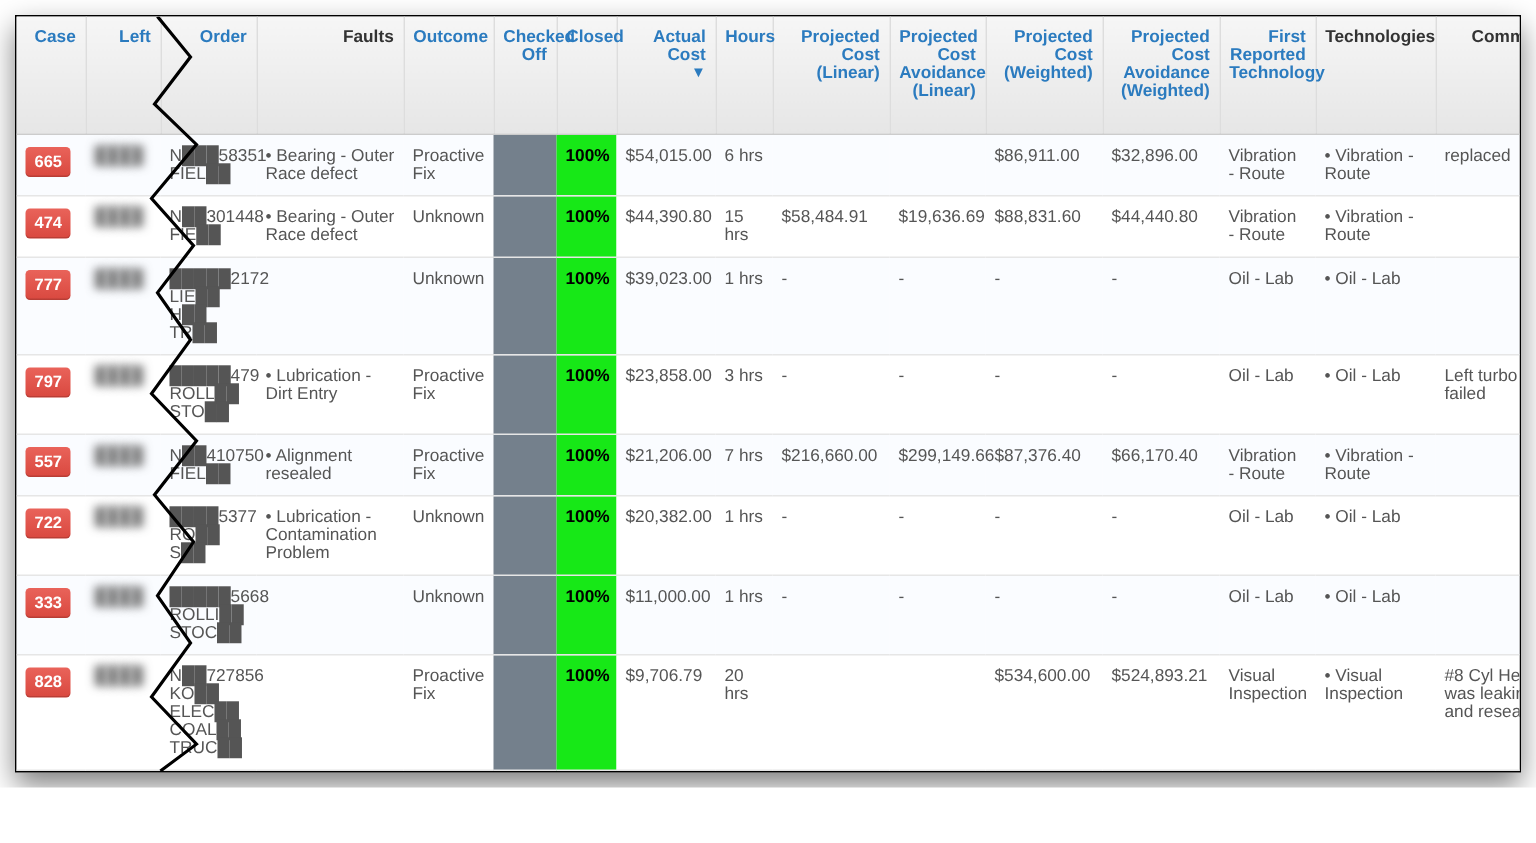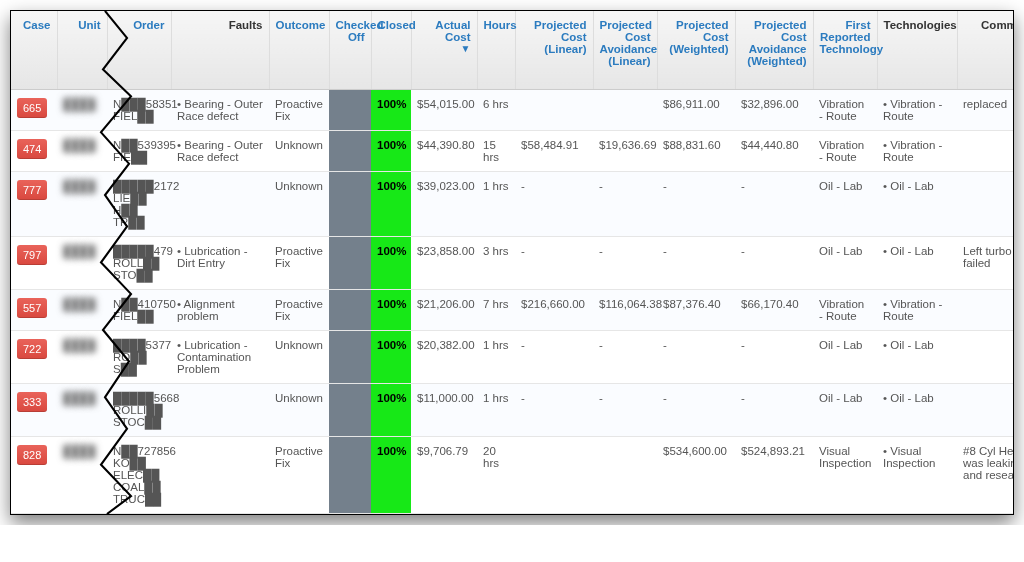--- a/index.html
+++ b/index.html
@@ -44,21 +44,21 @@
   }
   tbody tr:nth-child(odd) td { background: #fafcff; }
   tbody tr:nth-child(even) td { background: #fff; }
   .case-badge {
     display: inline-block;
     background: linear-gradient(#e9635a,#d9483f);
     color: #fff;
     padding: 4px 6px;
     border-radius: 3px;
     font-size: 11px;
-    font-weight: normal;
+    font-weight: bold;
     min-width: 28px;
     text-align: center;
     box-shadow: inset 0 -1px 0 rgba(0,0,0,0.15);
   }
   .blur {
     color: transparent;
     text-shadow: 0 0 6px rgba(100,100,100,0.8);
     user-select: none;
   }
   td.checked-off { background: #74808c !important; }
@@ -118,21 +118,21 @@
         <col class="col-projavoidlin">
         <col class="col-projw">
       <col class="col-projavoidw">
         <col class="col-firsttech">
         <col class="col-tech">
       <col class="col-comments">
     </colgroup>
     <thead>
       <tr>
         <th class="sortable">Case</th>
-        <th class="sortable">Unit</th>
+        <th class="sortable">Left</th>
         <th class="sortable">Order</th>
         <th>Faults</th>
         <th class="sortable">Outcome</th>
         <th class="sortable">Checked Off</th>
         <th class="sortable">Closed</th>
         <th class="sortable">
           <span>Actual Cost</span>
           <span class="sort-ind">▼</span>
         </th>
         <th class="sortable">Hours</th>
@@ -160,21 +160,21 @@
           <td></td>
           <td>$86,911.00</td>
           <td>$32,896.00</td>
           <td>Vibration - Route</td>
           <td>• Vibration - Route</td>
           <td>replaced</td>
         </tr>
         <tr>
           <td><span class="case-badge">474</span></td>
           <td><span class="blur">████</span></td>
-          <td>N██539395 FIE██</td>
+          <td>N██301448 FIE██</td>
           <td>• Bearing - Outer Race defect</td>
           <td>Unknown</td>
           <td class="checked-off"></td>
           <td class="closed">100%</td>
           <td>$44,390.80</td>
           <td>15 hrs</td>
           <td>$58,484.91</td>
           <td>$19,636.69</td>
           <td>$88,831.60</td>
           <td>$44,440.80</td>
@@ -215,28 +215,28 @@
           <td>-</td>
           <td>-</td>
           <td>Oil - Lab</td>
           <td>• Oil - Lab</td>
           <td>Left turbo failed</td>
         </tr>
         <tr>
           <td><span class="case-badge">557</span></td>
           <td><span class="blur">████</span></td>
           <td>N██410750 FIEL██</td>
-          <td>• Alignment problem</td>
+          <td>• Alignment resealed</td>
           <td>Proactive Fix</td>
           <td class="checked-off"></td>
           <td class="closed">100%</td>
           <td>$21,206.00</td>
           <td>7 hrs</td>
           <td>$216,660.00</td>
-          <td>$116,064.38</td>
+          <td>$299,149.66</td>
           <td>$87,376.40</td>
           <td>$66,170.40</td>
           <td>Vibration - Route</td>
           <td>• Vibration - Route</td>
           <td></td>
         </tr>
         <tr>
           <td><span class="case-badge">722</span></td>
           <td><span class="blur">████</span></td>
           <td>████5377 RO██ S██</td>

